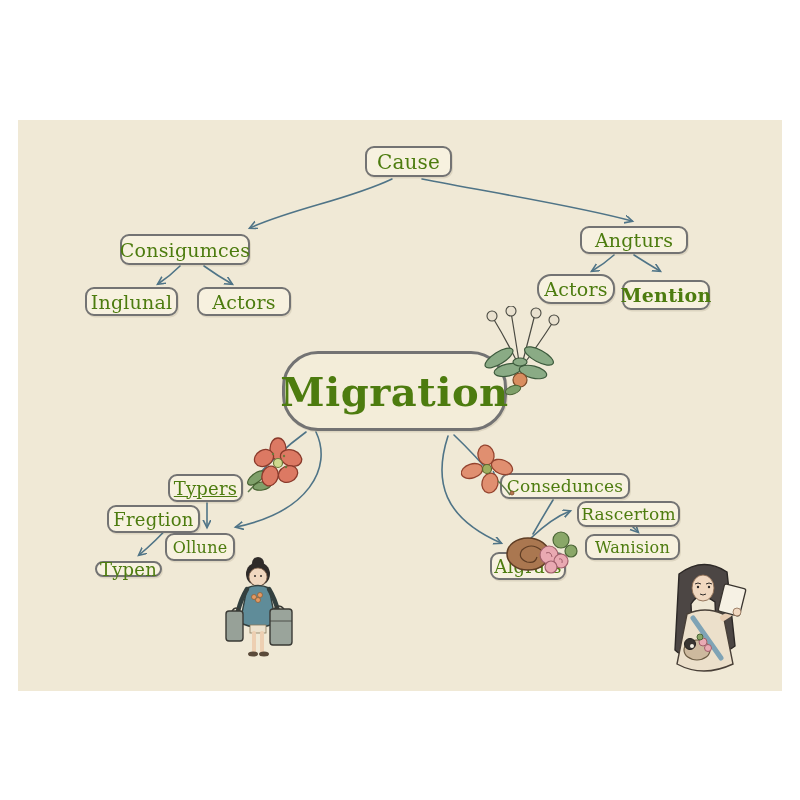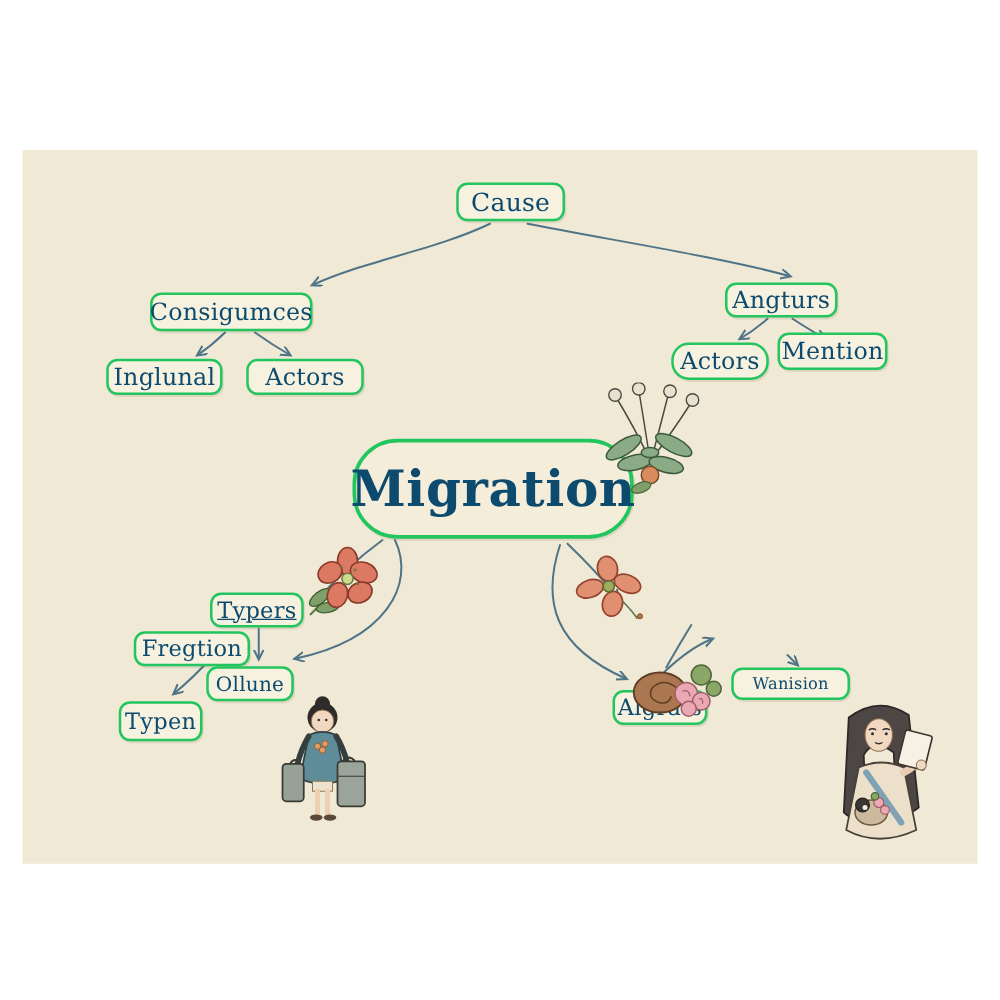--- a/index.html
+++ b/index.html
@@ -6,22 +6,22 @@
   body{
     width:800px;height:800px;background:#ffffff;position:relative;overflow:hidden;
     font-family:"DejaVu Serif","Liberation Serif",serif;
   }
   .canvas{
     position:absolute;left:18px;top:120px;width:764px;height:571px;
     background:#f0e9d6;
   }
   .node{
     position:absolute;display:flex;align-items:center;justify-content:center;
-    background:#f7f1df;border:2px solid #22c55e;border-radius:9px;
-    color:#0c4a6e;box-sizing:border-box;white-space:nowrap;
+    background:#f7f1df;border:2px solid #737373;border-radius:9px;
+    color:#4d7c0f;box-sizing:border-box;white-space:nowrap;
     box-shadow:1px 1.5px 0 rgba(90,75,45,0.12);
     letter-spacing:0.2px;
   }
   .central{
     border-width:3px;border-radius:36px;font-weight:bold;background:#f3edd9;
     letter-spacing:0.5px;
     text-align:center;
   }
   svg.layer{position:absolute;left:0;top:0;pointer-events:none;}
   .deco{position:absolute;}
@@ -57,30 +57,32 @@
   </svg>
 
   <div class="node central" style="left:264px;top:231px;width:225px;height:80px;font-size:40px;">Migration</div>
 
   <div class="node" style="left:347px;top:26px;width:87px;height:31px;font-size:20px;">Cause</div>
 
   <div class="node" style="left:102px;top:114px;width:130px;height:31px;font-size:19px;text-align:center;">Consigumces</div>
   <div class="node" style="left:67px;top:167px;width:93px;height:29px;font-size:19px;">Inglunal</div>
   <div class="node" style="left:179px;top:167px;width:94px;height:29px;font-size:19px;">Actors</div>
 
-  <div class="node" style="left:562px;top:106px;width:90px;height:28px;font-size:19px;">Angturs</div>
+  <div class="node" style="left:562px;top:106px;width:108px;height:28px;font-size:19px;">Angturs</div>
   <div class="node" style="left:519px;top:154px;width:78px;height:30px;font-size:19px;border-radius:14px;">Actors</div>
-  <div class="node" style="left:604px;top:146px;width:88px;height:30px;font-size:19px;">Mention</div>
+  <div class="node" style="left:604px;top:160px;width:88px;height:30px;font-size:19px;font-weight:bold;">Mention</div>
 
   <div class="node" style="left:150px;top:354px;width:75px;height:28px;font-size:18px;text-decoration:underline;">Typers</div>
   <div class="node" style="left:89px;top:385px;width:93px;height:28px;font-size:18px;">Fregtion</div>
   <div class="node" style="left:147px;top:413px;width:70px;height:28px;font-size:16px;">Ollune</div>
-  <div class="node" style="left:77px;top:441px;width:67px;height:32px;font-size:18px;">Typen</div>
-
-  <div class="node" style="left:567px;top:414px;width:95px;height:26px;font-size:13px;">Wanision</div>
+  <div class="node" style="left:77px;top:441px;width:67px;height:16px;font-size:18px;">Typen</div>
+
+  <div class="node" style="left:482px;top:353px;width:130px;height:26px;font-size:17px;">Consedunces</div>
+  <div class="node" style="left:559px;top:381px;width:103px;height:26px;font-size:17px;">Rascertom</div>
+  <div class="node" style="left:567px;top:414px;width:95px;height:26px;font-size:16px;">Wanision</div>
   <div class="node" style="left:472px;top:432px;width:76px;height:28px;font-size:18px;">Algrats</div>
 
   <svg class="deco" style="left:457px;top:186px;" width="90" height="92" viewBox="0 0 90 92">
     <g stroke="#4a4a42" stroke-width="1.2" fill="none">
       <path d="M45 62 Q32 35 18 12"></path>
         <path d="M45 62 Q40 30 36 6"></path>
       <path d="M46 62 Q54 32 60 8"></path>
         <path d="M46 62 Q64 38 78 16"></path>
     </g>
     <g fill="#e9e1cf" stroke="#4a4a42" stroke-width="1.1">

